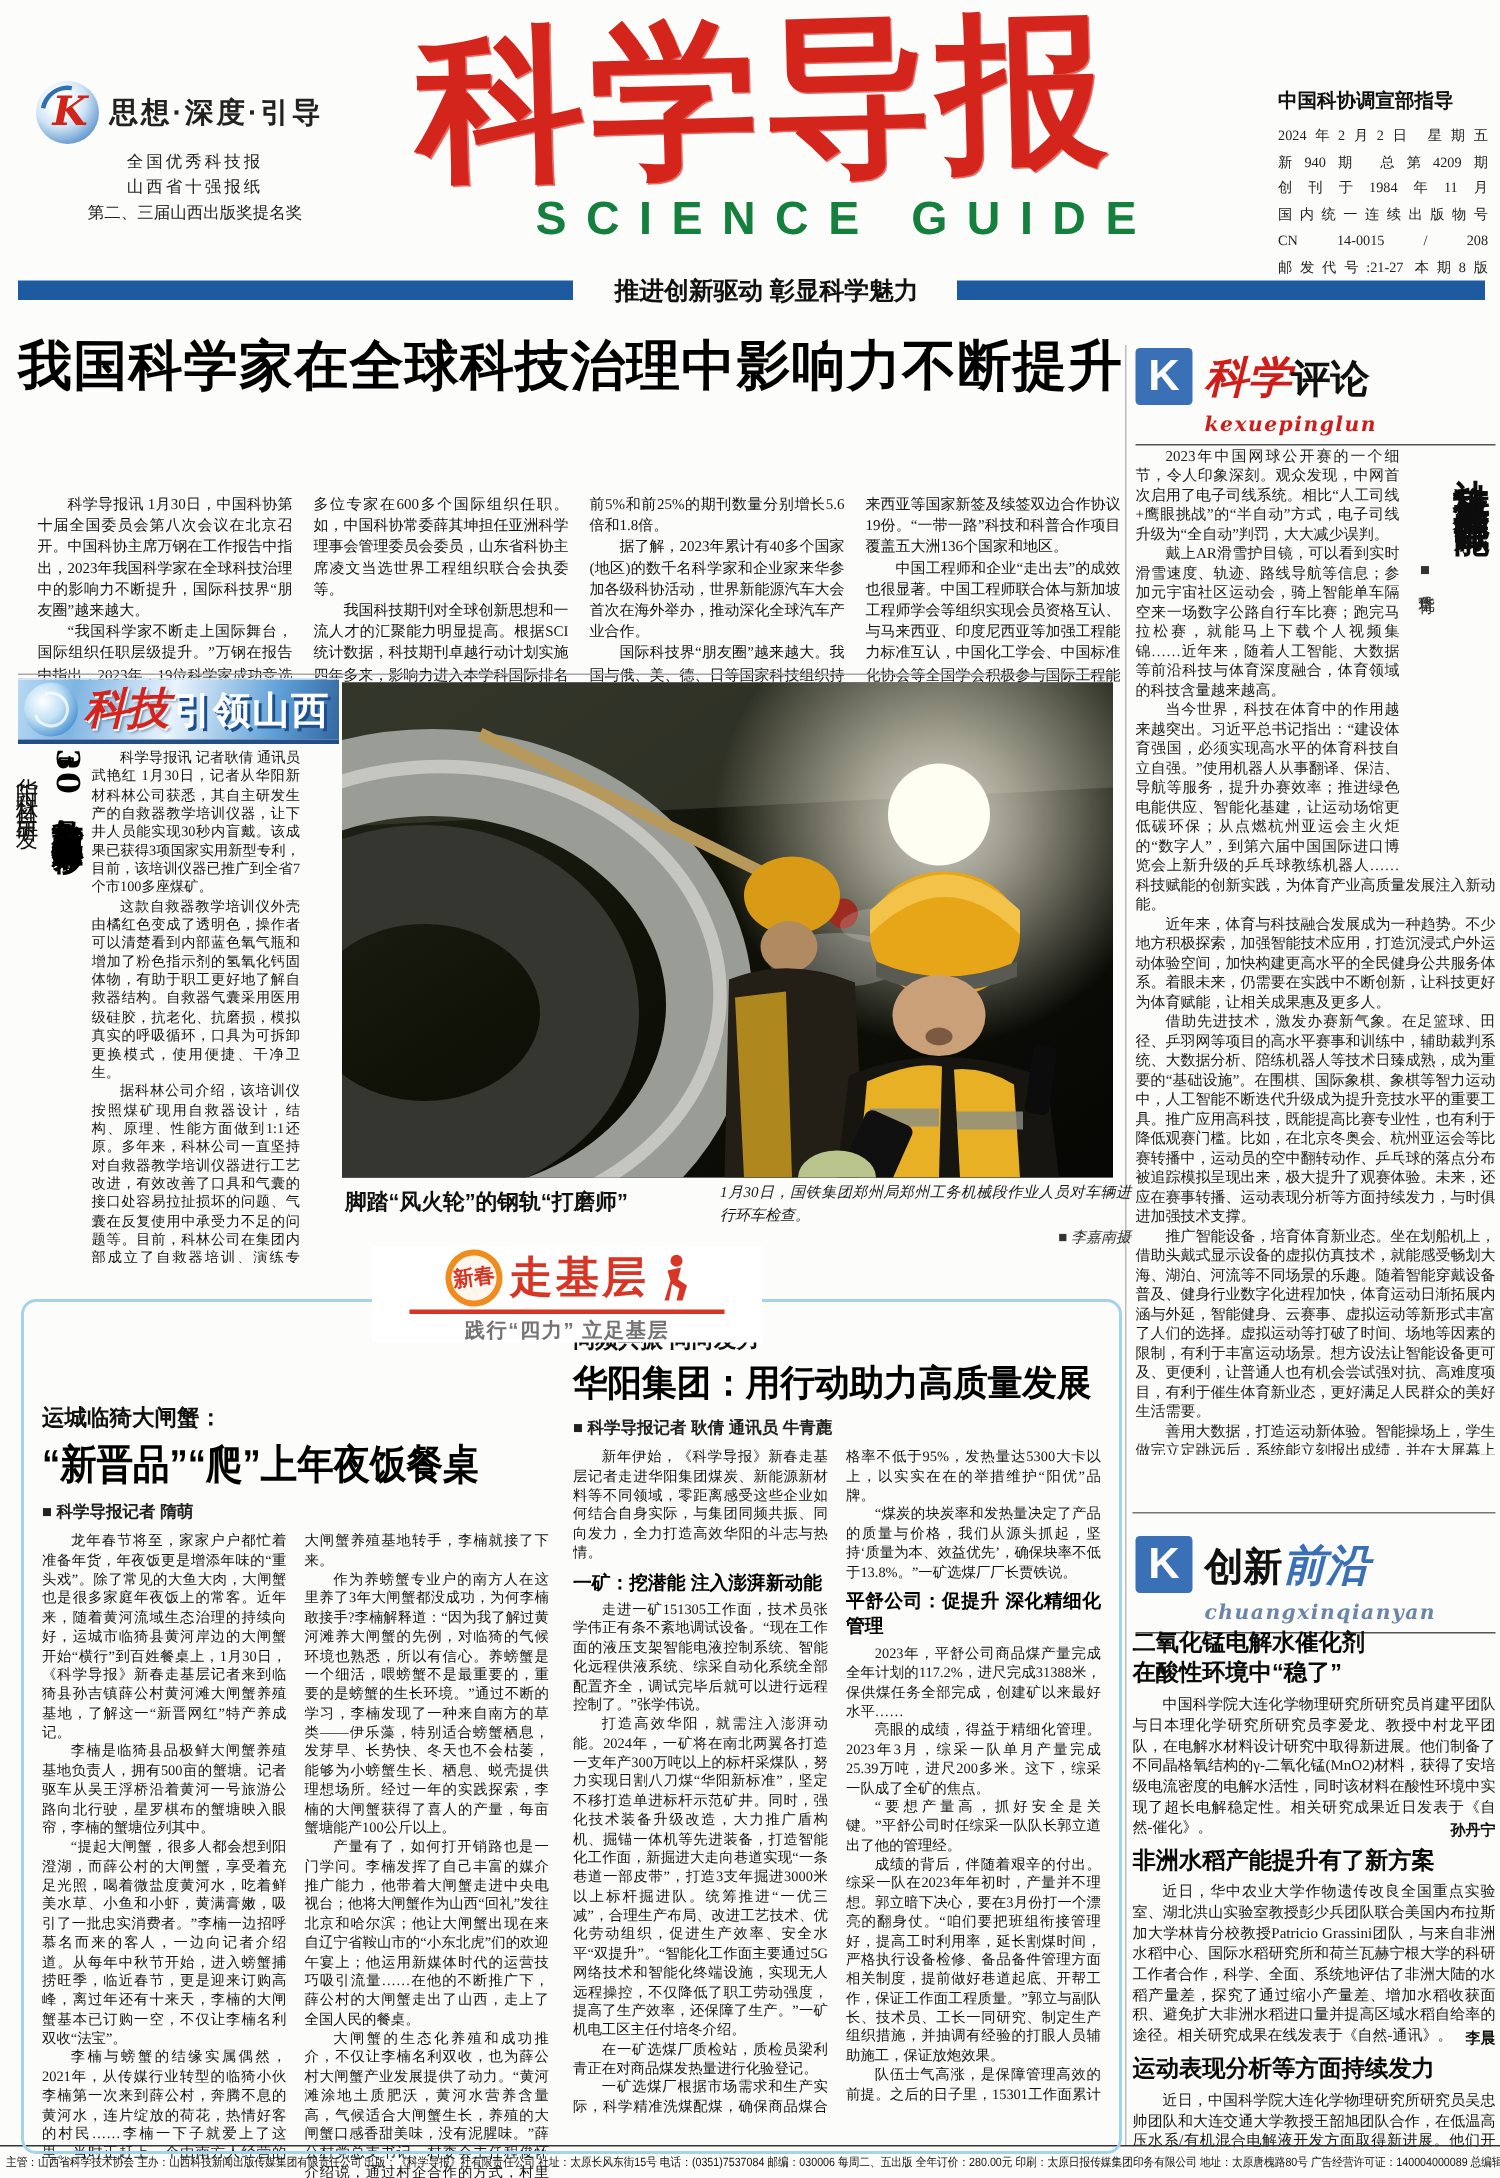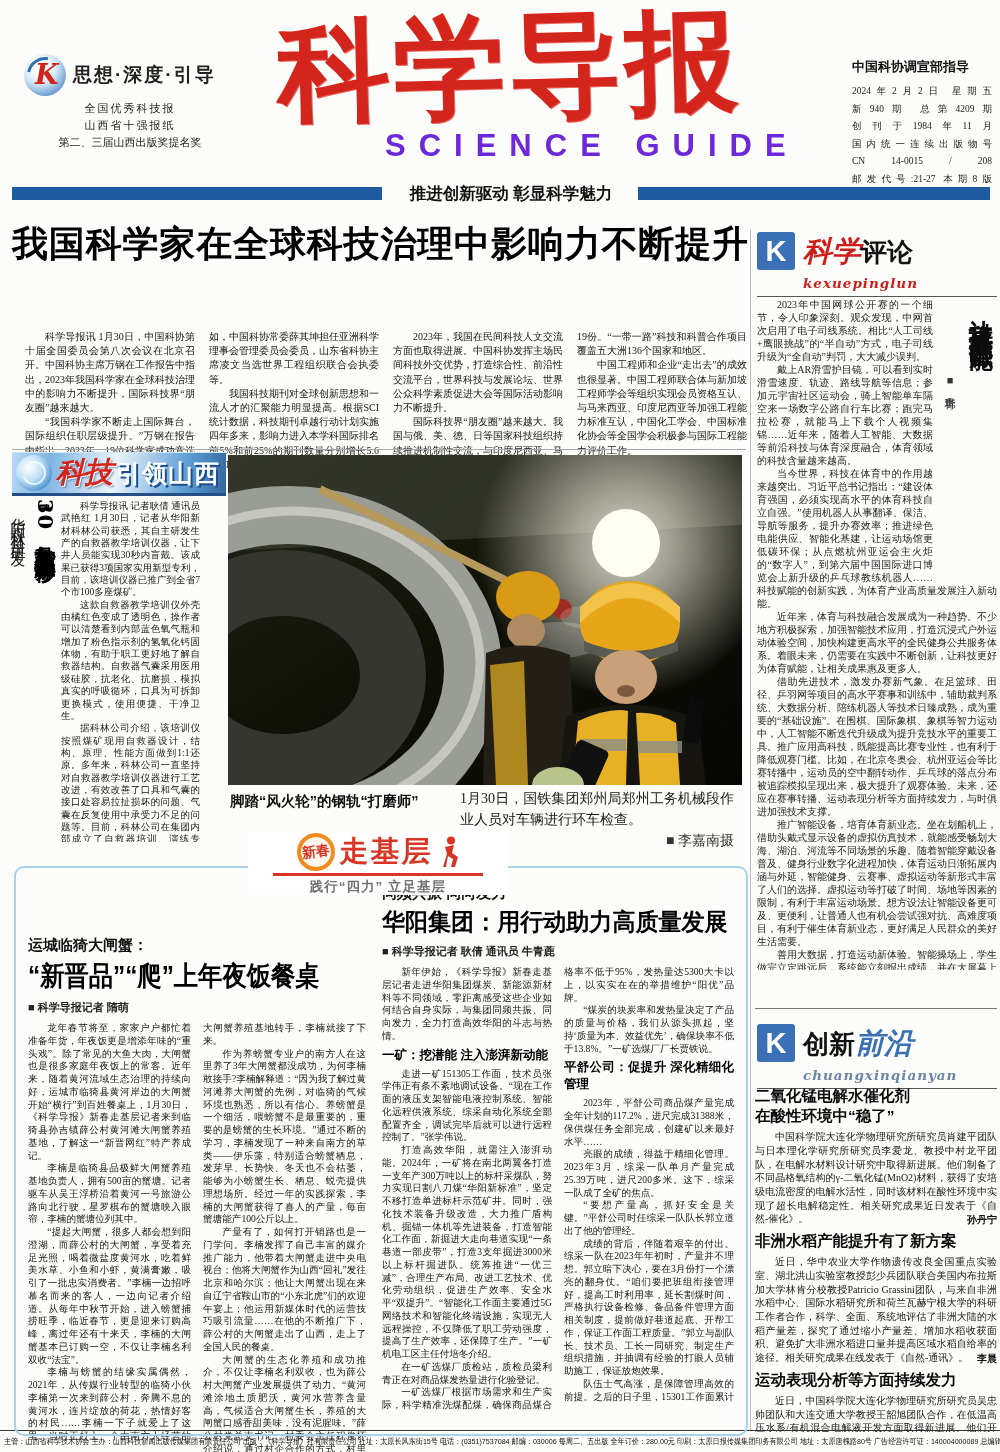--- a/index.html
+++ b/index.html
@@ -16,21 +16,21 @@
   .logo-circle::after{content:"";position:absolute;inset:3px;border-radius:50%;
     border:3px solid transparent;border-top-color:#2f6fb2;transform:rotate(-35deg);}
   .logo-k{position:absolute;left:11px;top:5px;font:italic 900 27px "DejaVu Serif",serif;color:#d0241c;}
   .tagline{font:700 19px "Liberation Sans","DejaVu Sans",sans-serif;letter-spacing:2px;color:#222;}
   .brand-lines{margin-top:4px;text-align:center;}
   .brand-lines p{font-size:11px;letter-spacing:2px;line-height:1.55;color:#222;}
   .brand-lines p:last-child{letter-spacing:0;}
 
   #title-block{left:252px;top:0;width:515px;height:178px;}
   .title-en{position:absolute;left:105px;top:128px;font:700 31px "Liberation Sans",sans-serif;
-    color:#6d28d9;letter-spacing:13px;white-space:nowrap;z-index:1;margin-left:28px;}
+    color:#15803d;letter-spacing:13px;white-space:nowrap;z-index:1;}
   .title-cn{position:absolute;left:0;top:2px;width:100%;text-align:center;z-index:2;
     font:900 112px/1.15 "DejaVu Serif",serif;color:#d4251c;letter-spacing:4px;
     transform:rotate(-1.5deg);text-shadow:1px 1px 0 #e9675f;}
 
   #mast-info{left:852px;top:58px;width:140px;}
   .guide{font:700 13px "Liberation Sans",sans-serif;margin-bottom:7px;color:#111;}
   #mast-info .lines p{font-size:9.5px;line-height:1.85;text-align:justify;text-align-last:justify;color:#222;}
 
   #slogan-row{left:0;top:183px;width:1000px;height:22px;}
   .bar{position:absolute;top:4px;height:13px;background:#1d5aa0;}
@@ -87,21 +87,21 @@
   #shanxi-kicker{left:8px;top:506px;height:175px;writing-mode:vertical-rl;
     font:15px "DejaVu Serif",serif;letter-spacing:5px;color:#111;}
   #shanxi-vhead{left:31px;top:498px;height:374px;writing-mode:vertical-rl;
     font:900 21px "DejaVu Serif",serif;letter-spacing:1px;color:#000;}
   #shanxi-text{left:61px;top:500px;width:139px;height:342px;overflow:hidden;}
   #shanxi-text p{font-size:9.5px;line-height:1.3;text-align:justify;text-indent:2em;color:#151515;}
 
   
   #photo{left:228px;top:455px;width:514px;height:330px;background:#0a0b07;}
   #cap-title{left:230px;top:792px;font:700 14.5px "Liberation Sans",sans-serif;color:#111;}
-  #cap-text{left:460px;top:788px;width:274px;font-size:14px;line-height:1.5;text-align:justify;color:#1a1a1a;}
+  #cap-text{left:480px;top:788px;width:274px;font-size:10px;line-height:1.5;text-align:justify;color:#1a1a1a;font-style:italic;}
   .credit{text-align:right;color:#333;}
 
   
   #xc-logo{left:248px;top:831px;width:260px;height:64px;background:#fff;z-index:3;text-align:center;}
   .xc-row{display:flex;align-items:center;justify-content:center;gap:5px;height:42px;}
   .xc-ring{width:38px;height:38px;border-radius:50%;border:4px solid #f08c1e;box-sizing:border-box;
     display:flex;align-items:center;justify-content:center;transform:rotate(-8deg);background:#fff7ee;}
   .xc-ring span{font:900 14px "DejaVu Serif",serif;color:#d93524;}
   .xc-zou{font:900 29px "Liberation Sans",sans-serif;color:#d93524;letter-spacing:2px;}
   .xc-bar{height:3px;background:#d93524;width:210px;margin:0 auto;}
@@ -163,21 +163,21 @@
   <div class="bar l"></div>
   <div class="slogan-text">推进创新驱动 彰显科学魅力</div>
   <div class="bar r"></div>
 </div>
 
 <div class="abs" id="lead-headline">我国科学家在全球科技治理中影响力不断提升</div>
 <div class="abs" id="lead-cols">
     <p>科学导报讯 1月30日，中国科协第十届全国委员会第八次会议在北京召开。中国科协主席万钢在工作报告中指出，2023年我国科学家在全球科技治理中的影响力不断提升，国际科技界“朋友圈”越来越大。</p>
     <p>“我国科学家不断走上国际舞台，国际组织任职层级提升。”万钢在报告中指出，2023年，19位科学家成功竞选国际科技组织重要职务，科协系统1000多位专家在600多个国际组织任职。如，中国科协常委薛其坤担任亚洲科学理事会管理委员会委员，山东省科协主席凌文当选世界工程组织联合会执委等。</p>
     <p>我国科技期刊对全球创新思想和一流人才的汇聚能力明显提高。根据SCI统计数据，科技期刊卓越行动计划实施四年多来，影响力进入本学科国际排名前5%和前25%的期刊数量分别增长5.6倍和1.8倍。</p>
-    <p>2023年，我国在民间科技人文交流方面也取得进展。中国科协发挥主场民间科技外交优势，打造综合性、前沿性交流平台，世界科技与发展论坛、世界公众科学素质促进大会等国际活动影响力不断提升。</p>
+    <p>据了解，2023年累计有40多个国家(地区)的数千名科学家和企业家来华参加各级科协活动，世界新能源汽车大会首次在海外举办，推动深化全球汽车产业合作。</p>
     <p>国际科技界“朋友圈”越来越大。我国与俄、美、德、日等国家科技组织持续推进机制性交流，与印度尼西亚、马来西亚等国家新签及续签双边合作协议19份。“一带一路”科技和科普合作项目覆盖五大洲136个国家和地区。</p>
     <p>中国工程师和企业“走出去”的成效也很显著。中国工程师联合体与新加坡工程师学会等组织实现会员资格互认、与马来西亚、印度尼西亚等加强工程能力标准互认，中国化工学会、中国标准化协会等全国学会积极参与国际工程能力评价工作。</p>
   </div>
 <div class="abs" id="rule-under-lead"></div>
 <div class="abs" id="v-divider"></div>
 
 <div class="abs sec-head" id="pinglun-head">
   <div class="k-sq">K</div>
   <div>
     <div class="head-cn">

